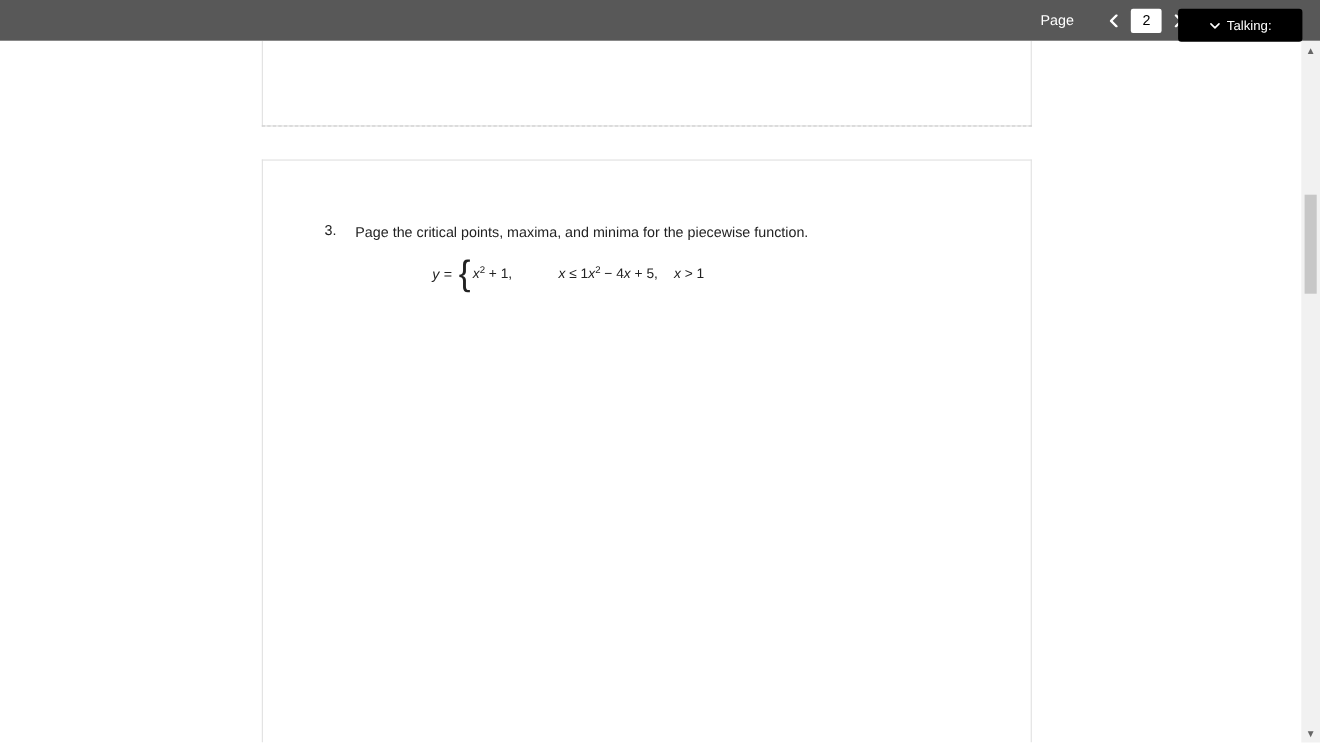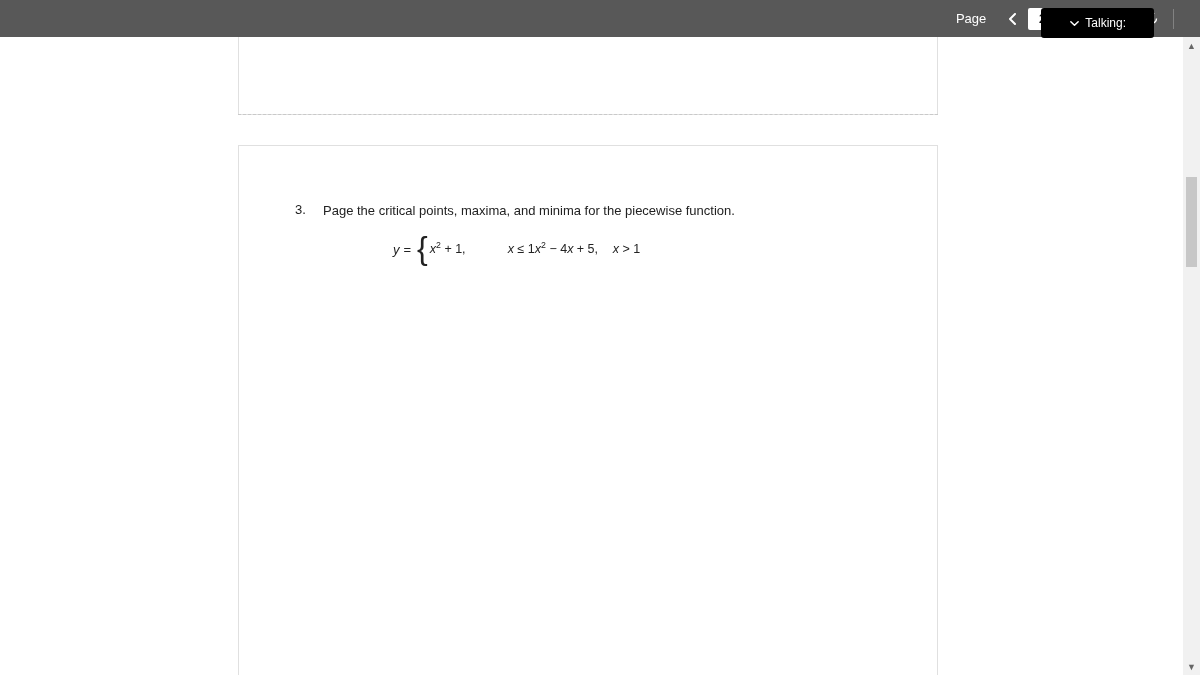--- a/index.html
+++ b/index.html
@@ -16,21 +16,21 @@
     color: #fff;
     font-size: 13px;
     z-index: 10;
   }
   .toolbar-inner {
     display: flex;
     align-items: center;
     gap: 4px;
     margin-right: 20px;
   }
-  .page-label { margin-right: 12px; font-size: 13px; }
+  .page-label { margin-right: 22px; font-size: 13px; }
   .nav-arrow {
     width: 22px; height: 24px;
     display: flex; align-items: center; justify-content: center;
     font-size: 15px; font-weight: bold;
     cursor: pointer;
     color: #fff;
   }
   .page-input {
     width: 28px; height: 22px;
     background: #fff;
@@ -48,21 +48,21 @@
   }
   .refresh-btn {
     width: 24px; height: 24px;
     display: flex; align-items: center; justify-content: center;
     cursor: pointer;
   }
   .refresh-btn svg { width: 15px; height: 15px; }
 
   .talking-pill {
     position: absolute;
-    top: 8px; right: 46px;
+    top: 8px; right: 16px;
     height: 30px;
     background: #000;
     color: #fff;
     border-radius: 3px;
     padding: 0 28px 0 28px;
     display: flex;
     align-items: center;
     font-size: 12px;
     z-index: 20;
     min-width: 110px;

